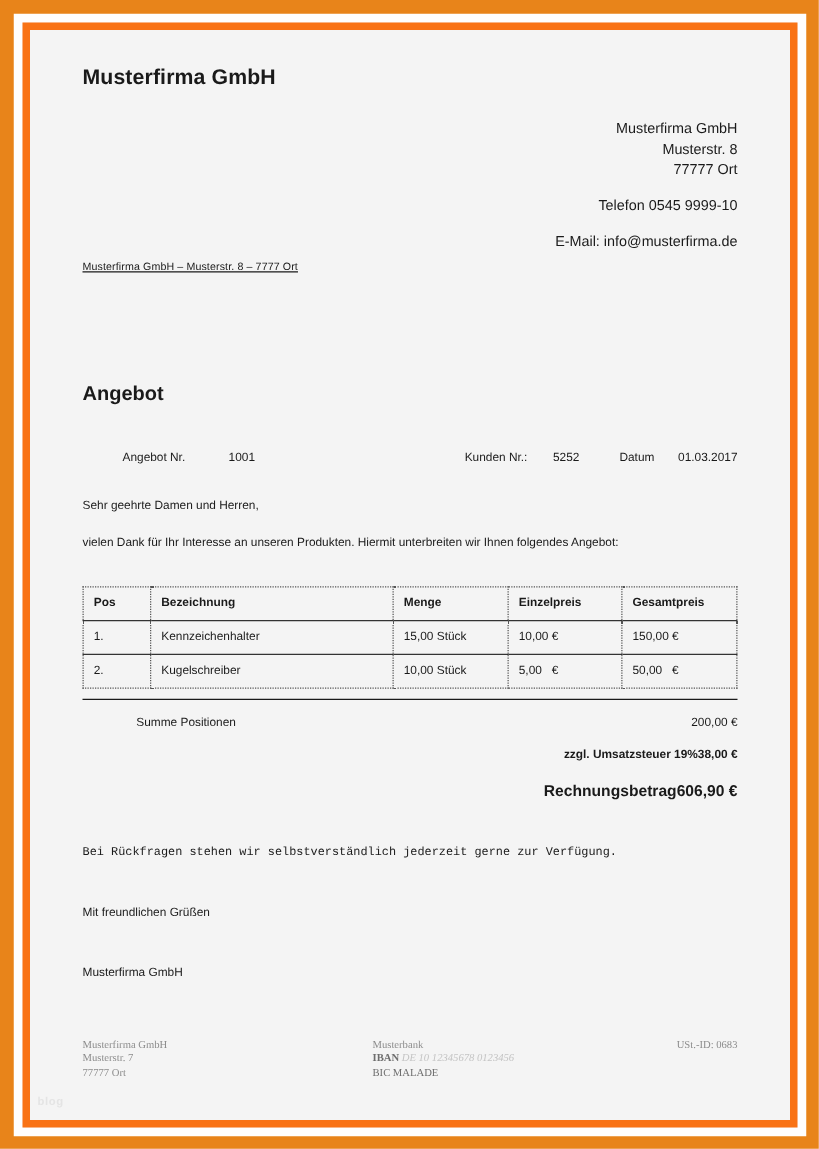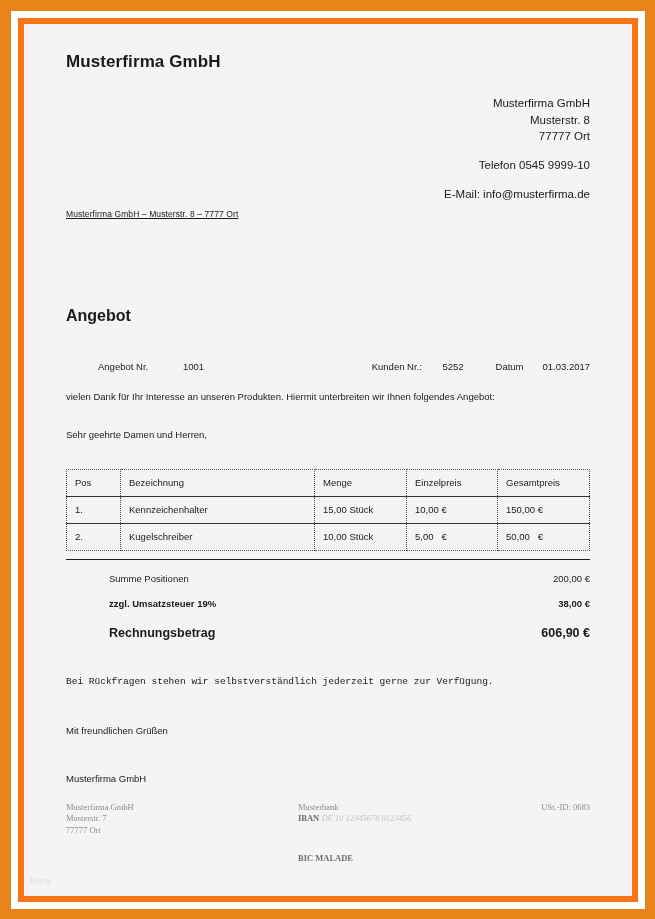--- a/index.html
+++ b/index.html
@@ -123,20 +123,21 @@
     padding: 7px 7px 7px 8px;
     text-align: left;
     font-weight: normal;
     vertical-align: middle;
     white-space: pre;
     overflow: hidden;
   }
   .items thead th {
     border-bottom: 1px solid #333;
     height: 12px;
+    font-weight: bold;
   }
   .items tbody tr + tr td {
     border-top: 1px solid #333;
   }
   .items tbody td { height: 12px; }
   .col-pos   { width: 38px; }
   .col-desc  { width: auto; }
   .col-menge { width: 76px; }
   .col-ep    { width: 75px; }
   .col-gp    { width: 76px; }
@@ -147,21 +148,21 @@
     border-top: 1px solid #1a1a1a;
     padding-top: 13px;
     padding-left: 43px;
   }
   .total-row {
     display: flex;
     justify-content: space-between;
     font-size: 9.5px;
     color: #1a1a1a;
   }
-  .total-row + .total-row { margin-top: 14px; }
+  .total-row + .total-row { margin-top: 14px; justify-content: flex-end; }
   .total-row.bold { font-weight: bold; }
   .total-row.grand {
     font-size: 12.5px;
     font-weight: bold;
     margin-top: 17px;
   }
   .total-row .t-val { white-space: pre; }
 
   .para-closing { margin-top: 36px; font-family: Liberation Mono, monospace; }
   .para-regards { margin-top: 38px; }
@@ -177,21 +178,21 @@
     font-family: "Liberation Serif", serif;
     font-size: 8.5px;
     color: #8c8c8c;
     line-height: 11.5px;
   }
   .footer-col-left { width: 232px; }
   .footer-col-mid { flex: 1; }
   .footer-col-right { text-align: right; white-space: pre; }
   .iban-label { color: #6e6e6e; font-weight: bold; }
   .iban-number { color: #c4c4c4; font-style: italic; }
-  .bic-line { color: #6e6e6e; font-weight: bold; margin-top: 28px; }
+  .bic-line { color: #6e6e6e; font-weight: normal; }
   .bank-name { color: #8c8c8c; }
 
   .watermark {
     position: absolute;
     left: 6px;
     bottom: 10px;
     font-family: "Liberation Sans", sans-serif;
     font-size: 9px;
     font-weight: bold;
     color: #e4e4e4;
@@ -231,22 +232,22 @@
           <span class="meta-g2"></span>
           <span class="meta-label">Kunden Nr.:</span>
           <span class="meta-g3"></span>
           <span class="meta-value">5252</span>
           <span class="meta-g4"></span>
           <span class="meta-label">Datum</span>
           <span class="meta-g5"></span>
           <span class="meta-value">01.03.2017</span>
         </div>
 
+        <p class="para para-salutation">Sehr geehrte Damen und Herren,</p>
         <p class="para para-intro">vielen Dank für Ihr Interesse an unseren Produkten. Hiermit unterbreiten wir Ihnen folgendes Angebot:</p>
-        <p class="para para-salutation">Sehr geehrte Damen und Herren,</p>
 
         <table class="items">
           <thead>
             <tr>
               <th class="col-pos">Pos</th>
               <th class="col-desc">Bezeichnung</th>
               <th class="col-menge">Menge</th>
               <th class="col-ep">Einzelpreis</th>
               <th class="col-gp">Gesamtpreis</th>
             </tr>

